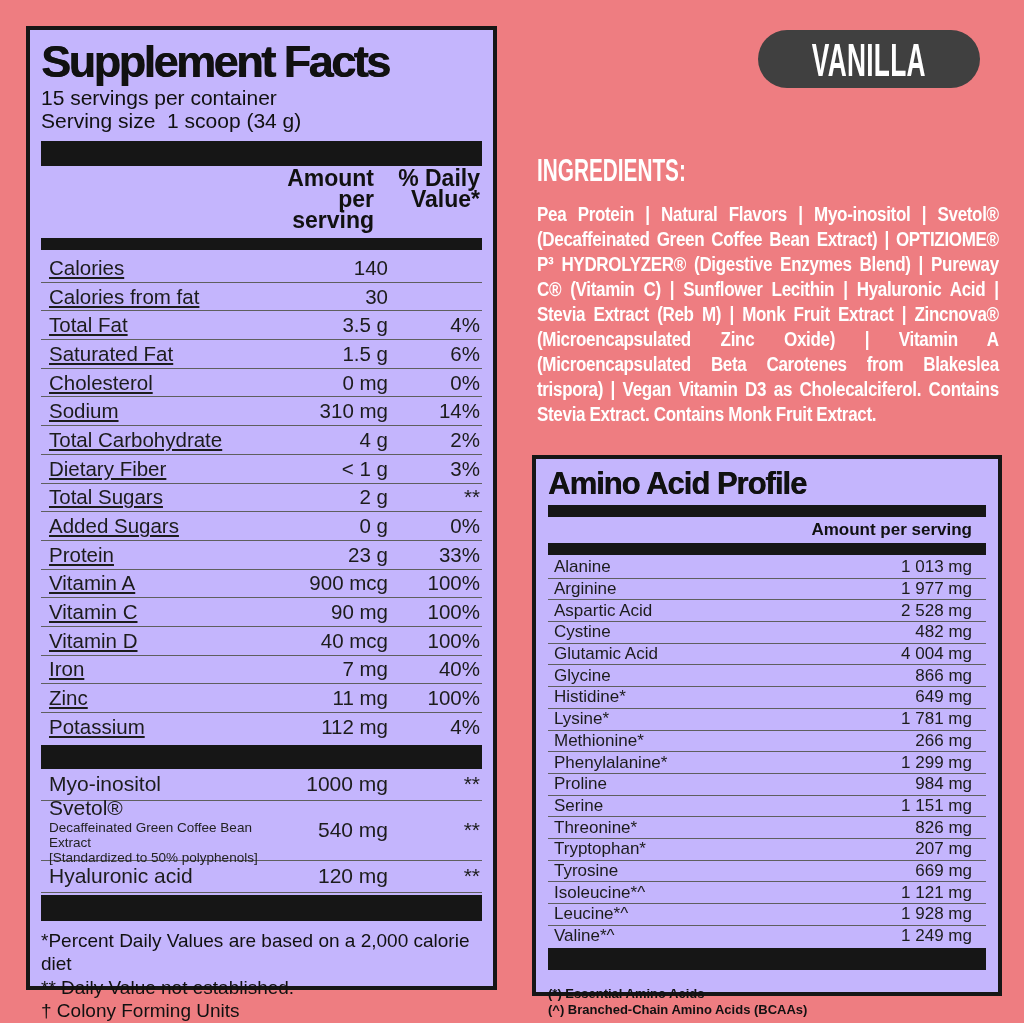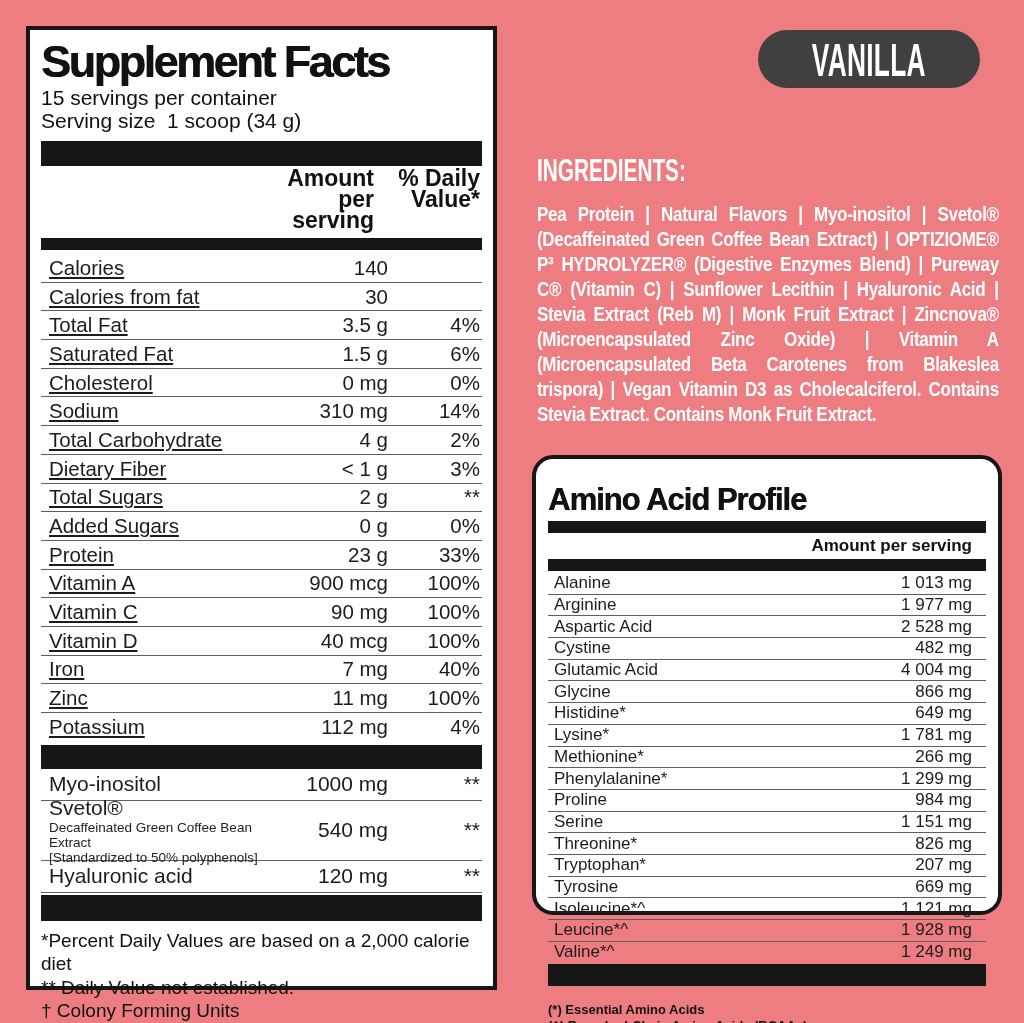--- a/index.html
+++ b/index.html
@@ -7,21 +7,21 @@
     width:1024px; height:1023px;
     background:#EE7D81;
     font-family:"Liberation Sans", sans-serif;
     color:#111;
     position:relative;
     overflow:hidden;
     -webkit-font-smoothing:antialiased;
   }
   .panel {
     position:absolute;
-    background:#ffffff;
+    background:#c4b5fd;
     border:4px solid #161616;
     box-sizing:border-box;
   }
   .bar { background:#161616; width:100%; }
   .h25 { height:25px; } .h12 { height:12px; } .h24 { height:24px; }
   .h26 { height:26px; } .h22 { height:22px; }
 
   
   .sf { left:26px; top:26px; width:471px; height:964px; padding:6px 11px; }
   .sf h1 {
@@ -86,21 +86,21 @@
   .ing-body {
     margin:13px 0 0 0;
     width:542px;
     transform:scaleX(0.852); transform-origin:0 0;
     font-size:20px; font-weight:bold; line-height:25px;
     letter-spacing:-0.4px;
     text-align:justify;
   }
 
   
-  .aa { left:532px; top:455px; width:470px; height:460px; padding:21px 12px;border-radius:21px; }
+  .aa { left:532px; top:455px; width:470px; height:541px; padding:5px 12px; }
   .aa h2 {
     margin:3px 0 0 0;
     font-size:31px; line-height:33px;
     font-weight:bold; letter-spacing:-1px;
     text-shadow:0.5px 0 0 #111;
   }
   .aa .bar1 { margin-top:5px; }
   .aa-head {
     font-weight:bold; font-size:17px; line-height:20px;
     text-align:right; padding:3px 14px 3px 0;

